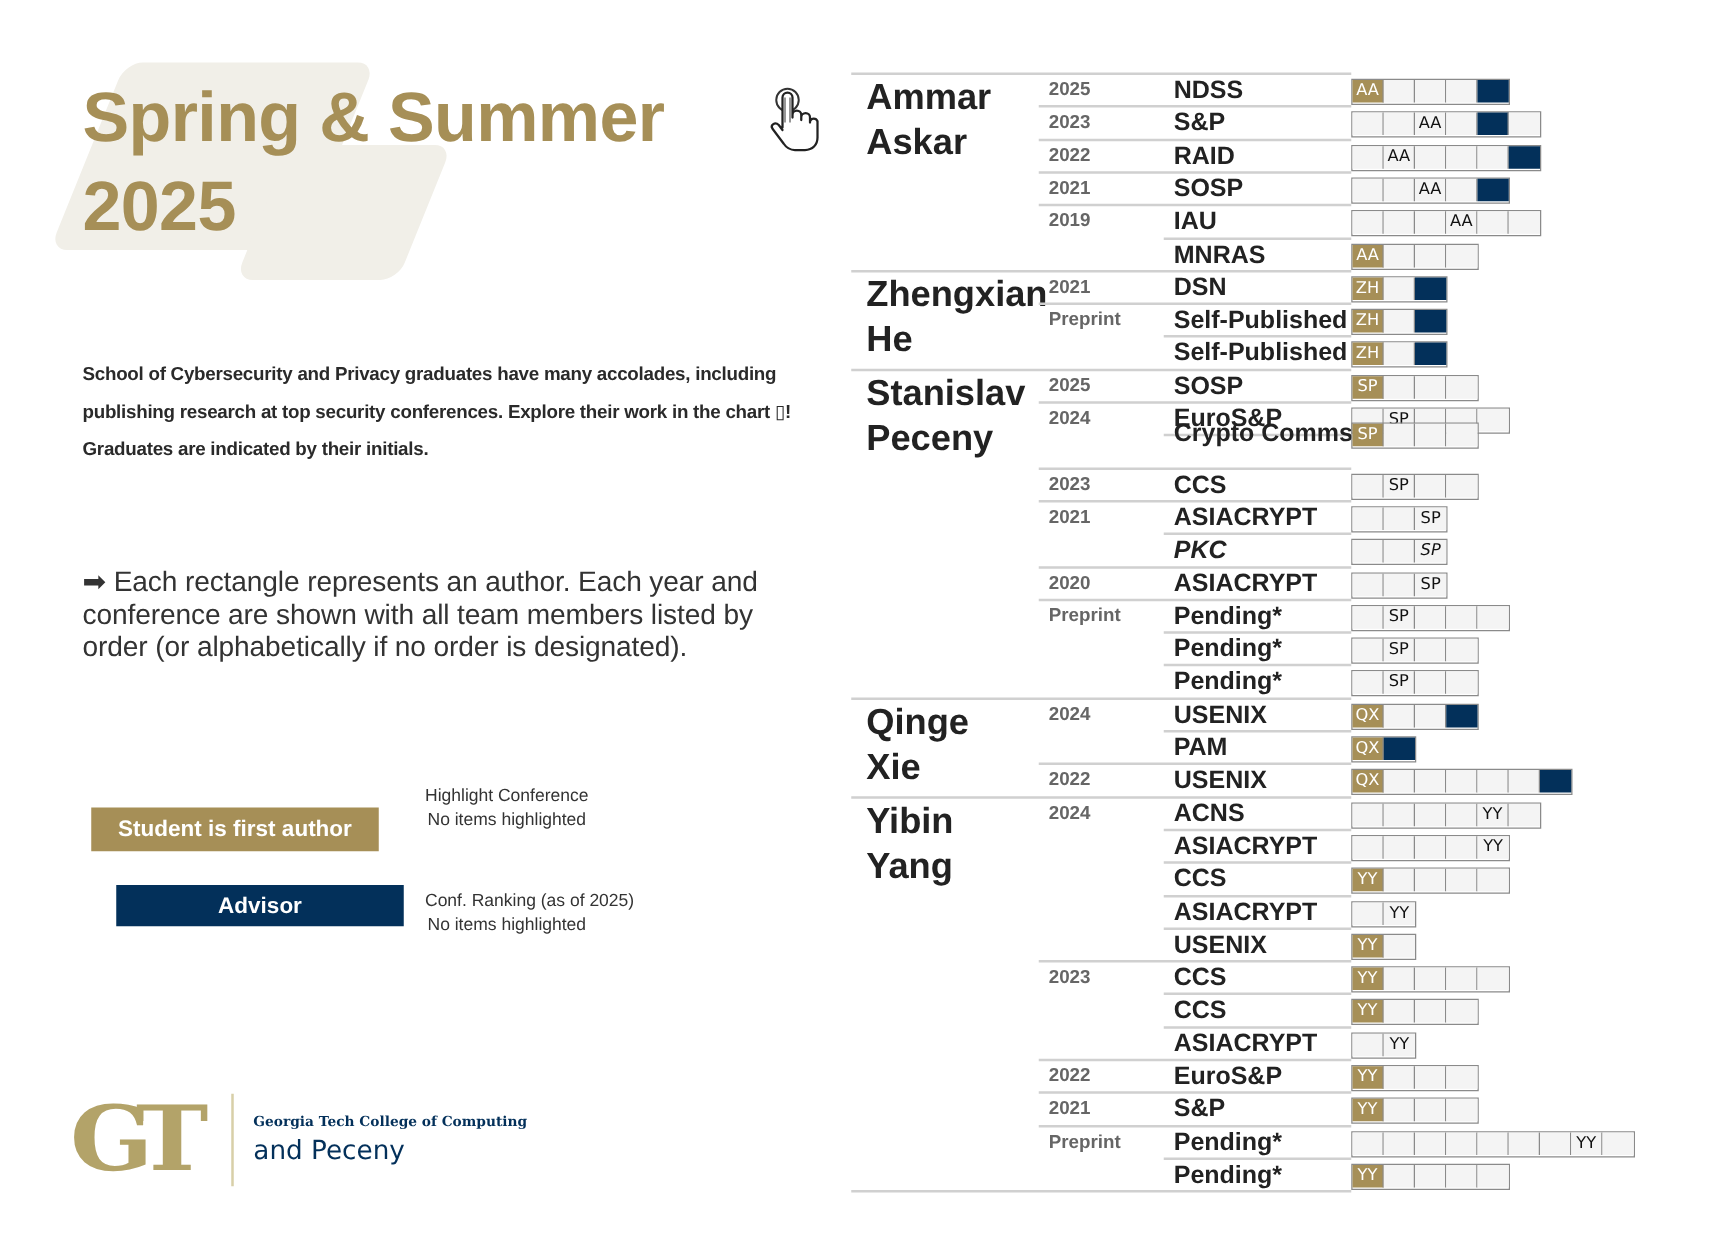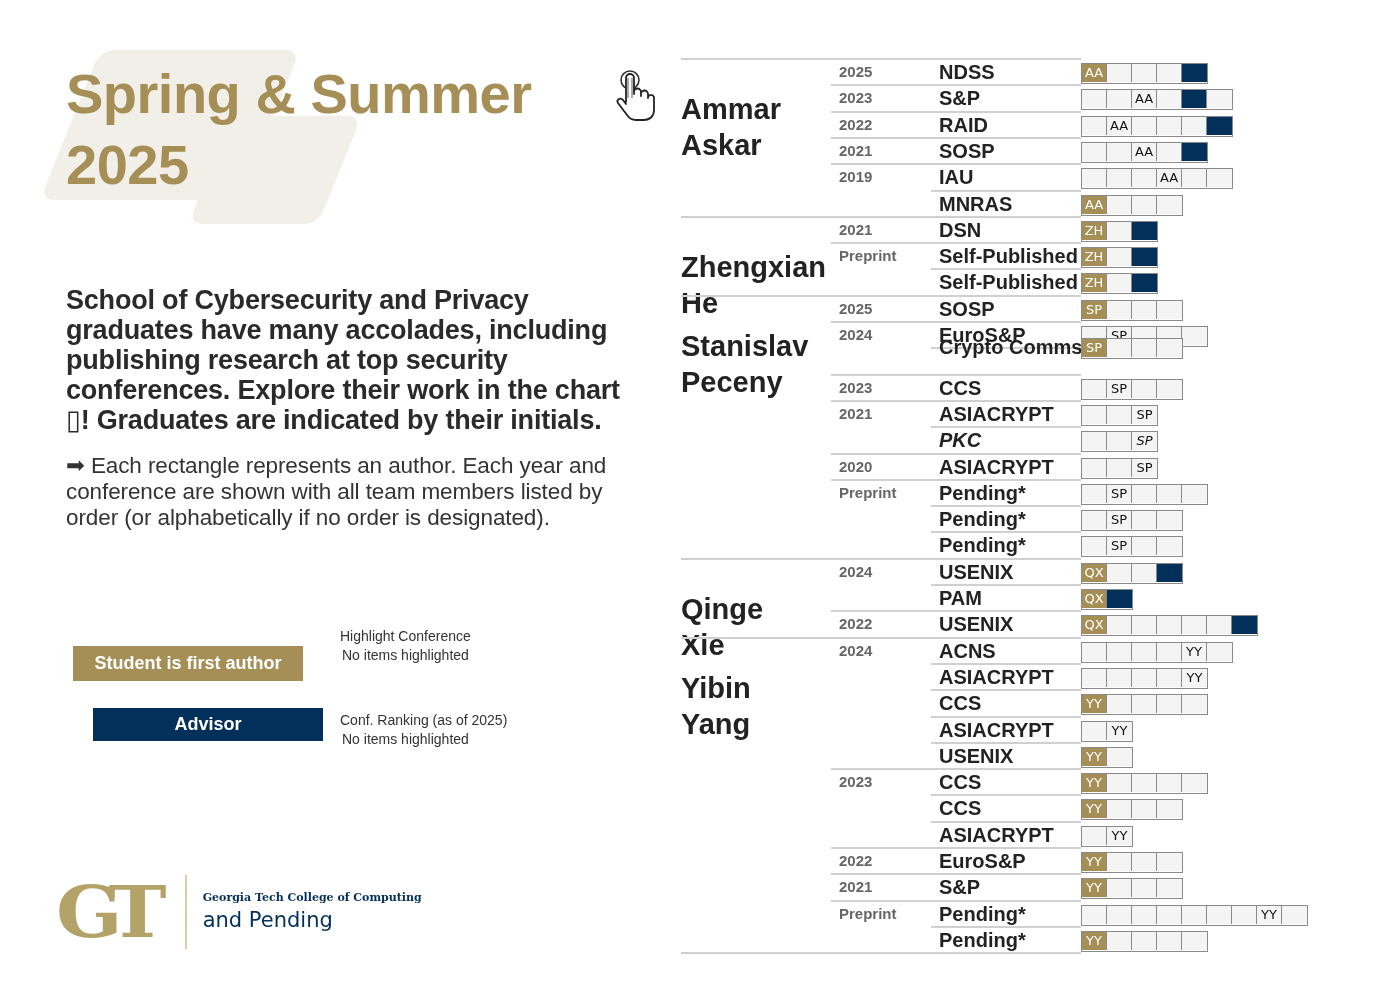--- a/index.html
+++ b/index.html
@@ -8,21 +8,21 @@
 
   
   .bg-shape { position: absolute; background: #f1efe8; border-radius: 14px; transform: skewX(-22deg); }
   .bg-shape.a { left: 70px; top: 50px; width: 200px; height: 150px; }
   .bg-shape.b { left: 210px; top: 116px; width: 130px; height: 108px; }
 
   .title { position: absolute; left: 66px; top: 58px; width: 600px; color: #a68f57; font-weight: bold;
            font-size: 56px; line-height: 71px; letter-spacing: -0.5px; }
   .hand-icon { position: absolute; left: 614px; top: 68px; width: 42px; height: 54px; }
 
-  .lead { position: absolute; left: 66px; top: 285px; width: 570px; font-size: 27px; line-height: 30px;
+  .lead { position: absolute; left: 66px; top: 285px; width: 570px; font-size: 15px; line-height: 30px;
           font-weight: bold; color: #2a2a2a; letter-spacing: -0.2px; }
   .note { position: absolute; left: 66px; top: 453px; width: 570px; font-size: 22.5px; line-height: 26px;
           color: #333; letter-spacing: -0.1px; }
 
   .legend-btn { position: absolute; left: 73px; width: 230px; height: 34px; color: #fff; font-weight: bold;
                 font-size: 18px; display: flex; align-items: center; justify-content: center; }
   .legend-btn.gold { top: 646px; background: #a68f57; height: 35px; }
   .legend-btn.navy { top: 708px; background: #03305a; height: 33px; margin-left: 20px; }
 
   .filter { position: absolute; left: 340px; font-size: 14px; line-height: 19px; color: #333; }
@@ -35,21 +35,21 @@
   .gt { font-family: "DejaVu Serif", serif; font-weight: bold; font-size: 78px; color: #b3a369;
         letter-spacing: -14px; line-height: 1; transform: scaleY(0.92); }
   .logo-divider { width: 2px; height: 74px; background: #d8cfa8; margin-left: 32px; margin-right: 16px; }
   .logo-text .small { font-family: "DejaVu Serif", serif; font-size: 11px; color: #03305a; font-weight: bold; margin-bottom: 3px; }
   .logo-text .big { font-family: "DejaVu Sans", sans-serif; font-size: 21px; line-height: 26px; color: #03305a; }
 
   
   .table { position: absolute; left: 681px; top: 59px; width: 640px; }
   .row { position: absolute; height: 26px; left: 0; right: 0; }
   .hline { position: absolute; height: 2px; background: #d0d0d0; }
-  .name { position: absolute; left: 0; font-size: 29px; line-height: 36px; font-weight: bold; color: #222; margin-top: 31px; }
+  .name { position: absolute; left: 12px; font-size: 29px; line-height: 36px; font-weight: bold; color: #222; }
   .year { position: absolute; left: 158px; font-size: 15px; font-weight: bold; color: #666; line-height: 26px; }
   .conf { position: absolute; left: 258px; font-size: 20px; font-weight: bold; color: #222; line-height: 26px; }
   .cells { position: absolute; left: 400px; top: 4px; display: flex; border: 1.5px solid #8a8a8a; height: 21px; }
   .cell { width: 25px; height: 18px; background: #f4f4f4; border-right: 1.5px solid #8a8a8a;
           font-size: 13px; line-height: 18px; text-align: center; color: #111; font-family: "DejaVu Sans", sans-serif; }
   .cell:last-child { border-right: none; }
   .cell.first { background: #a68f57; color: #fff; }
   .cell.advisor { background: #03305a; }
 </style>
 </head>
@@ -82,21 +82,21 @@
 <div class="filter f2">
   <span class="lbl">Conf. Ranking (as of 2025)</span>
   <span class="val">No items highlighted</span>
 </div>
 
 <div class="logo">
   <div class="gt">GT</div>
   <div class="logo-divider"></div>
   <div class="logo-text">
     <div class="small">Georgia Tech College of Computing</div>
-    <div class="big">and Pending</div>
+    <div class="big">and Peceny</div>
   </div>
 </div>
 
 <div class="table" id="chart">
     <div class="hline" style="top: -1px; left: 0px; width: 400px;"></div>
     <div class="name" style="top: 1px;">
       <div>Ammar</div>
       <div>Askar</div>
     </div>
     <div class="row" style="top: 0px;">

